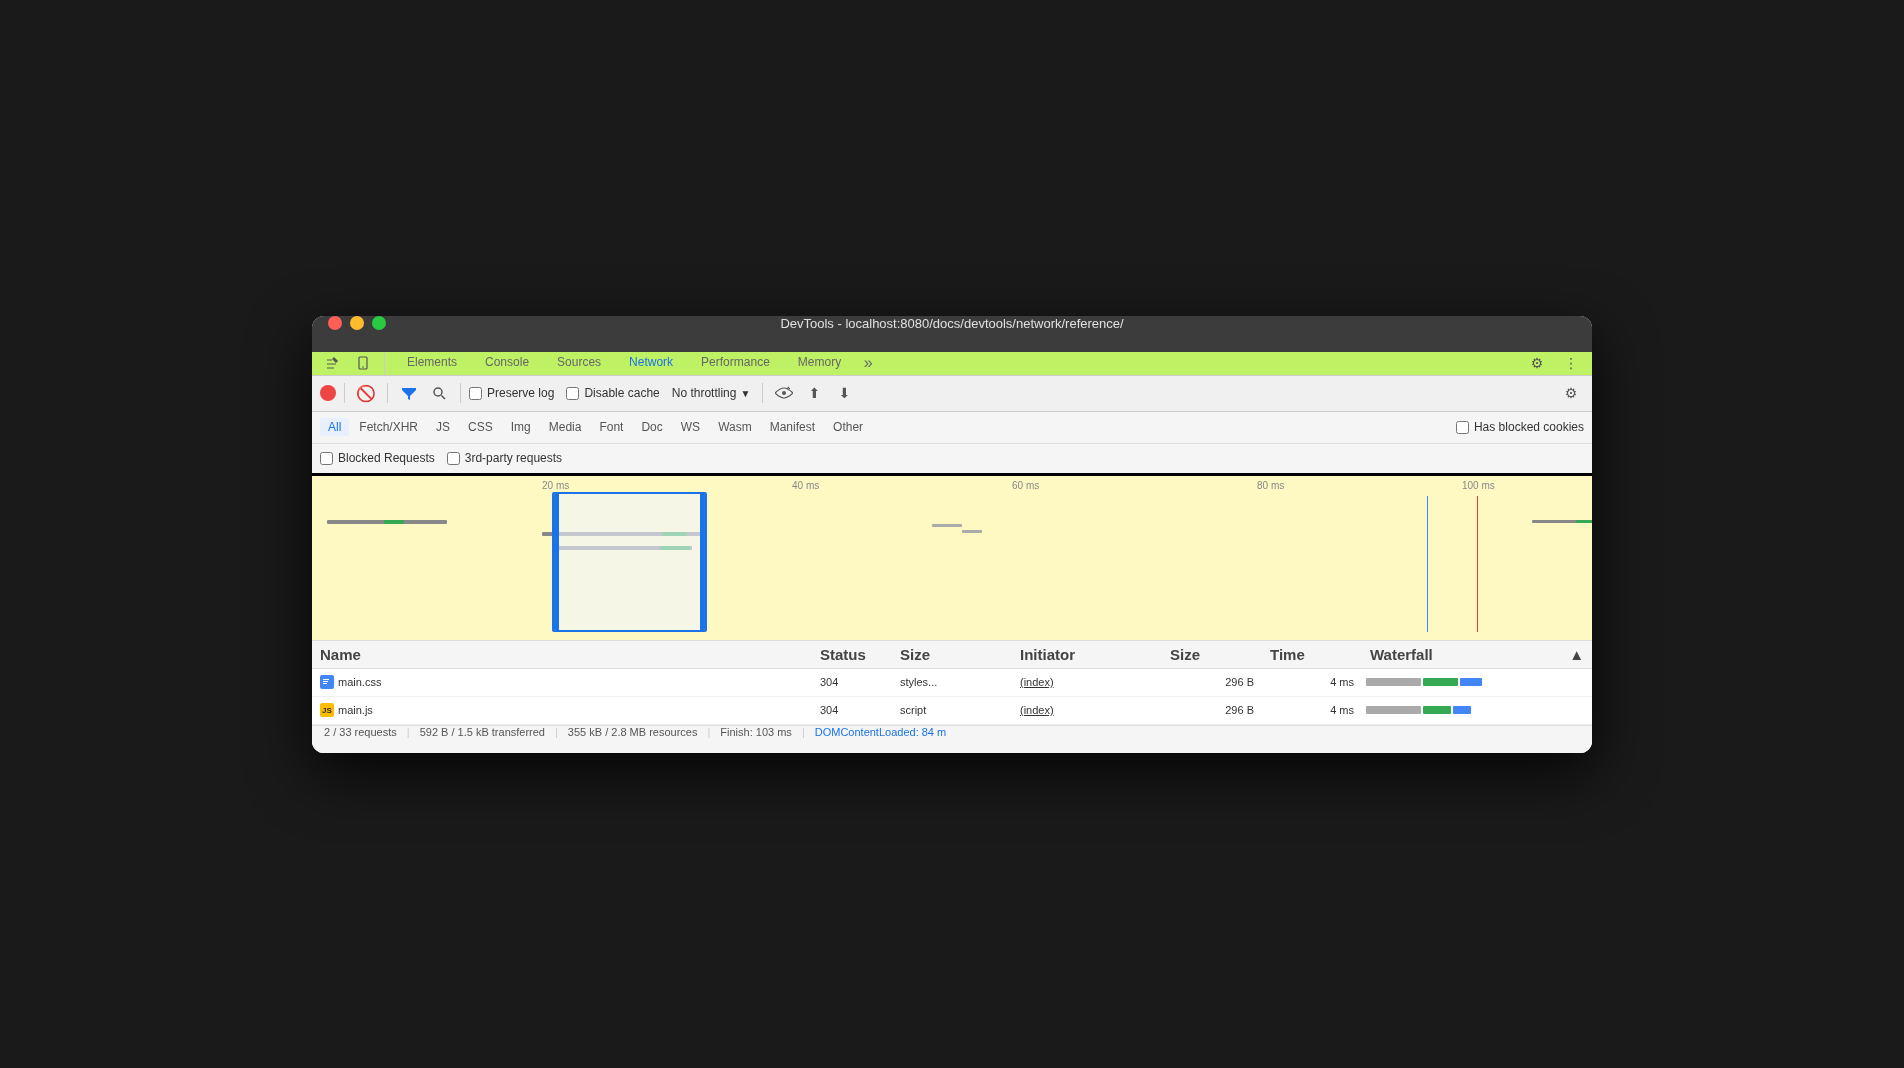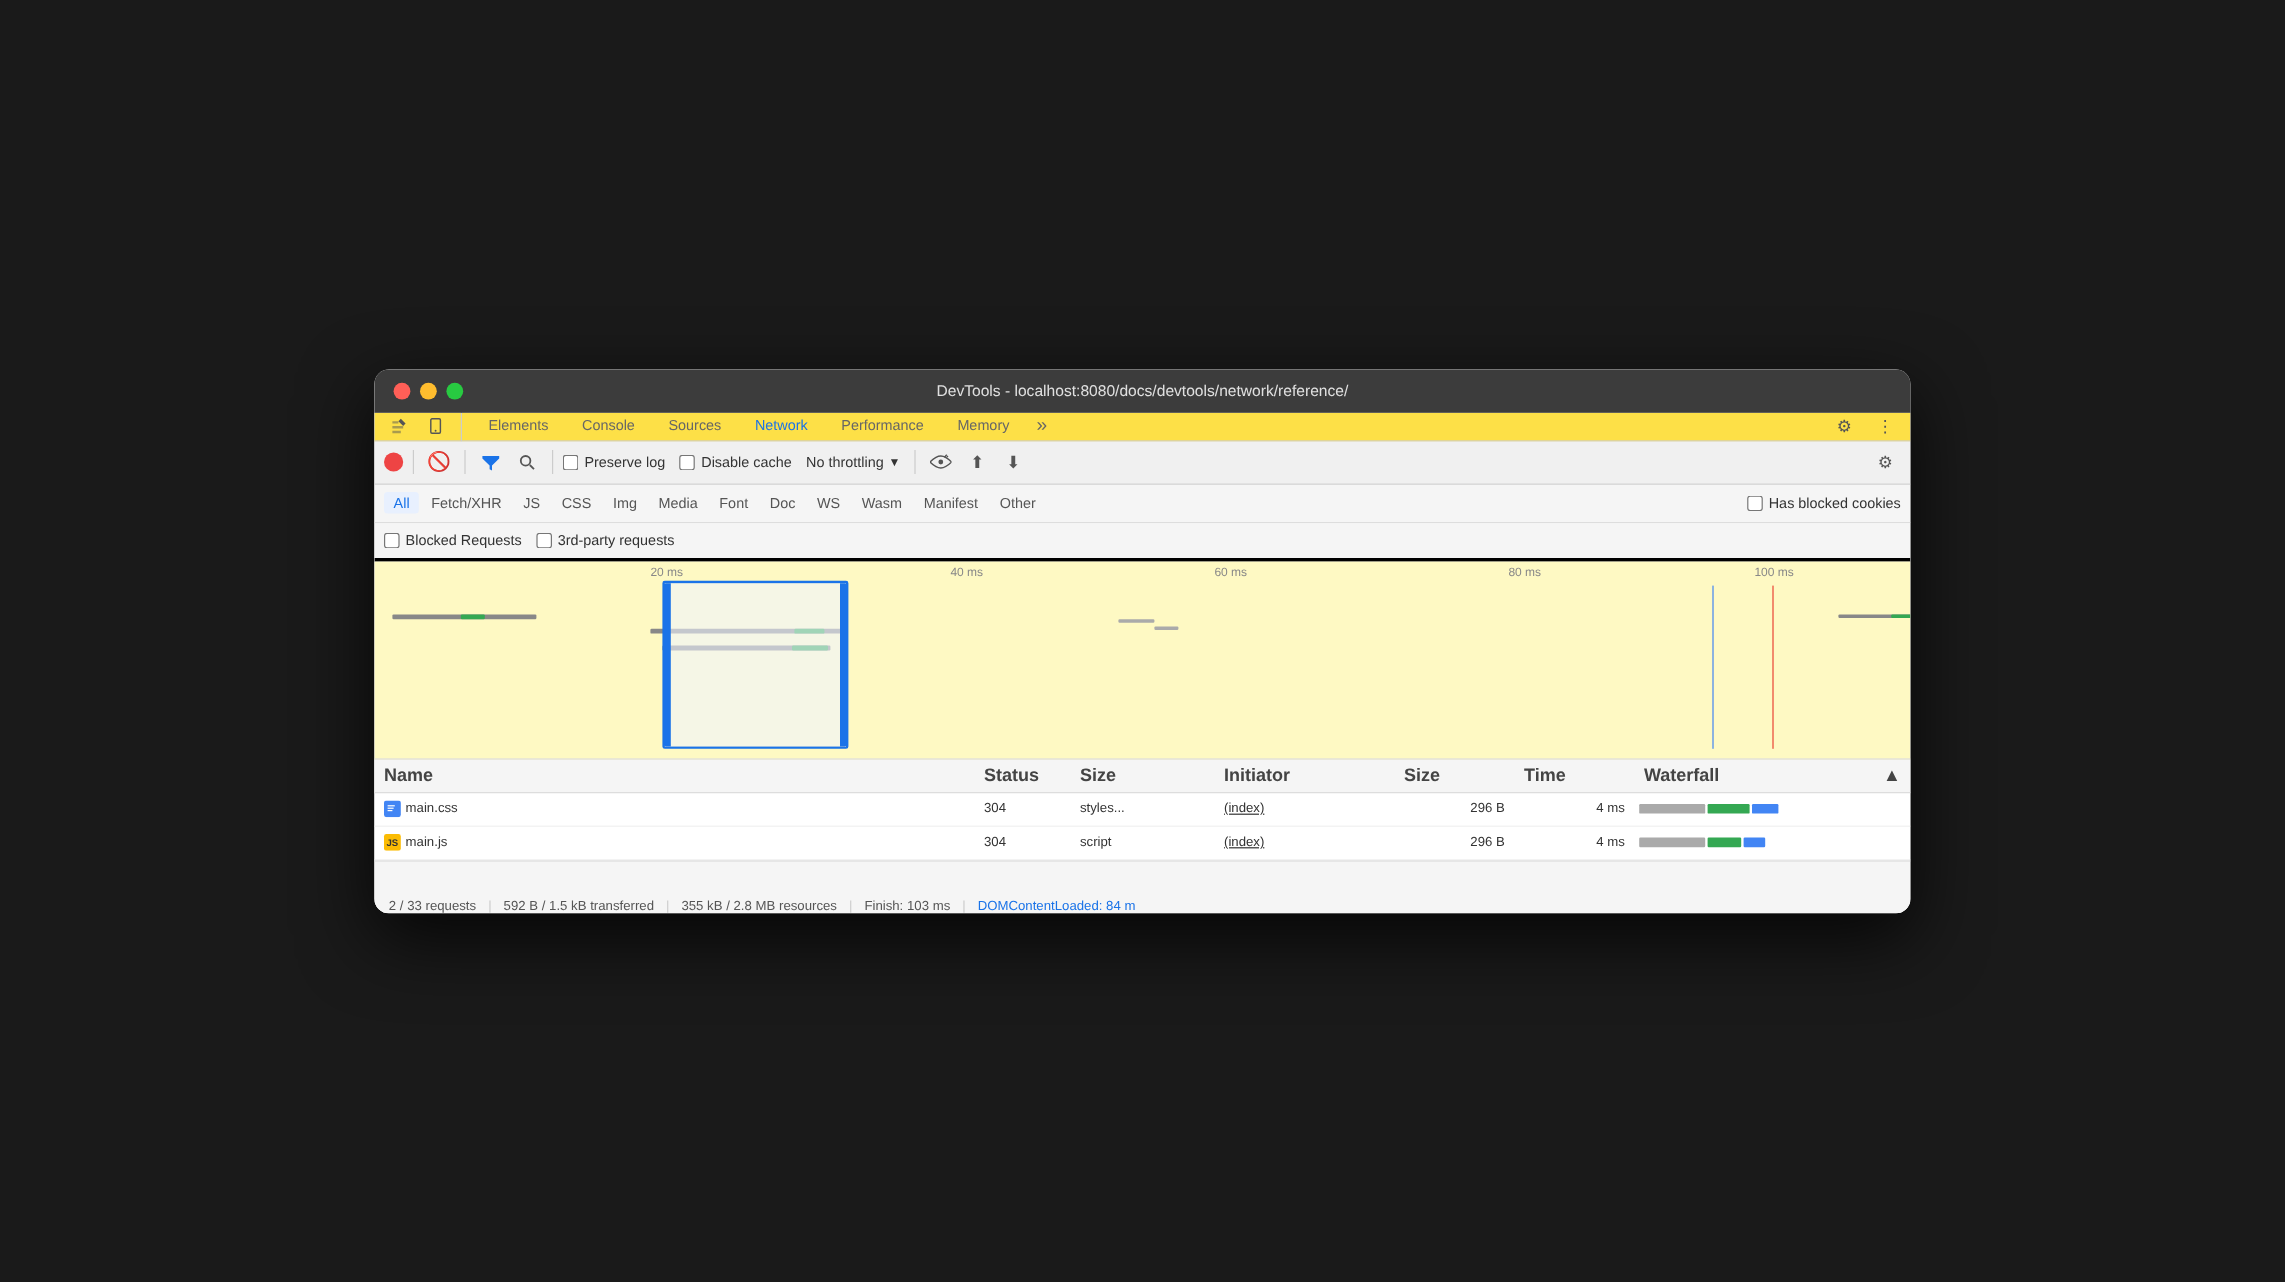--- a/index.html
+++ b/index.html
@@ -15,21 +15,20 @@
       width: 1280px;
       border-radius: 12px;
       overflow: hidden;
       box-shadow: 0 20px 60px rgba(0,0,0,0.8);
       background: #f5f5f5;
     }
     .titlebar {
       background: #3c3c3c;
       height: 36px;
       display: flex;
-      align-items: center;
       padding: 0 16px;
       position: relative;
     }
     .traffic-lights {
       display: flex;
       gap: 8px;
       z-index: 1;
     }
     .traffic-light {
       width: 14px;
@@ -48,21 +47,21 @@
       font-size: 13px;
       font-weight: 500;
       white-space: nowrap;
     }
     .devtools-body {
       background: #f5f5f5;
       display: flex;
       flex-direction: column;
     }
     .tabs-bar {
-      background: #fde047;
+      background: #bef264;
       border-bottom: 1px solid #ccc;
       display: flex;
       align-items: center;
       height: 24px;
       padding: 0 8px;
     }
     .tab-icons {
       display: flex;
       align-items: center;
       gap: 4px;
@@ -328,22 +327,22 @@
     }
     .wbar-blue {
       height: 8px;
       background: #4285f4;
       border-radius: 1px;
     }
     .status-bar {
       background: #f5f5f5;
       border-top: 1px solid #ddd;
       display: flex;
-      align-items: flex-end;
-      height: 44px;
+      align-items: flex-start;
+      height: 28px;
       padding: 0 12px;
       gap: 0;
       font-size: 11px;
       color: #555;
     }
     .status-sep {
       margin: 0 10px;
       color: #ccc;
     }
     .status-domcontent {

